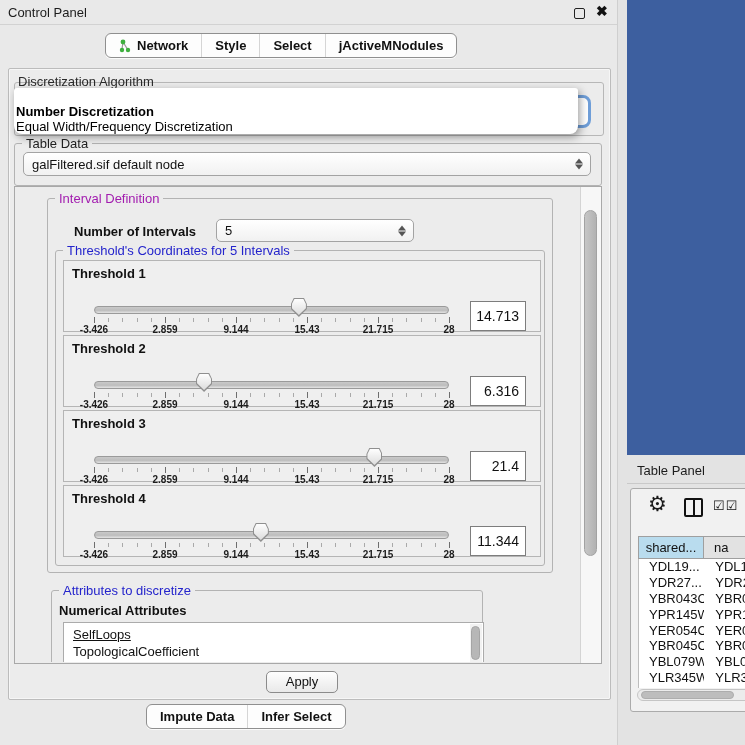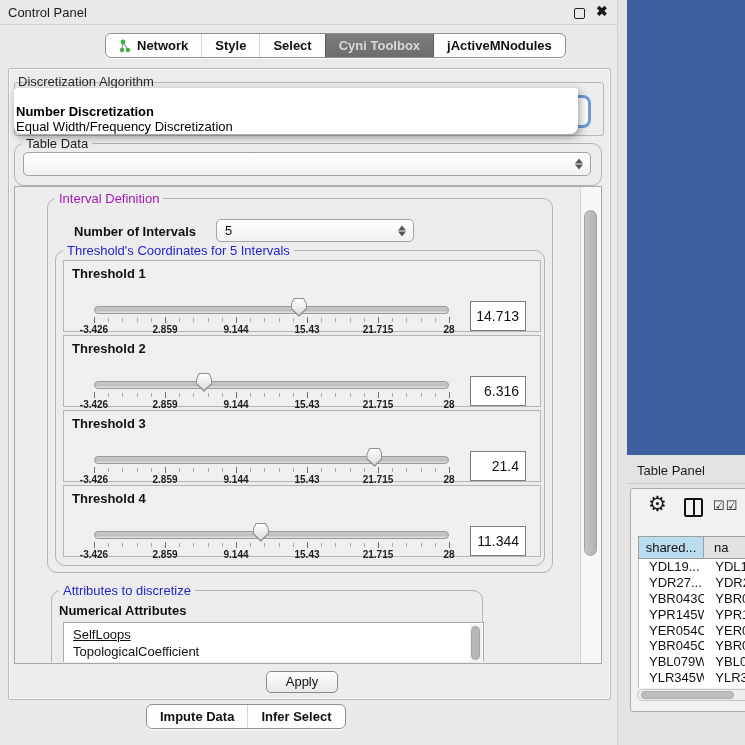--- a/index.html
+++ b/index.html
@@ -17,21 +17,21 @@
   .seg-item:first-child{border-left:none;}
   .seg-item.sel{background:linear-gradient(#7e7e7e,#6d6d6d);color:#d9d9d9;border-left-color:#5f5f5f;}
   .seg-item.sel + .seg-item{border-left-color:#5f5f5f;}
   #main-tabs{left:85px;top:33px;margin-left:20px;}
   #bottom-tabs{left:146px;top:704px;}
   
   .outer-group{position:absolute;left:8px;top:68px;width:601px;height:630px;background:#ececec;border:1px solid #bcbcbc;border-radius:2px;box-shadow:inset 0 0 0 1px #f6f6f6;}
   .algo-label{position:absolute;left:18px;top:74px;font-size:13px;color:#2a2a2a;z-index:2;}
   .algo-border{position:absolute;left:14px;top:82px;width:588px;height:52px;border:1px solid #b7b7b7;border-radius:3px;z-index:1;}
   
-  .tgroup{position:absolute;border:1px solid #b3b3b3;border-radius:10px;}
+  .tgroup{position:absolute;border:1px solid #b3b3b3;border-radius:3px;}
   .tgroup>.tlabel{position:absolute;top:-8px;left:7px;background:#ececec;padding:0 4px;font-size:13px;line-height:15px;}
   .tl-dark{color:#222;}
   .tl-green{color:#a21caf;}
   .tl-blue{color:#2424cc;}
   
   .combo{position:absolute;display:flex;align-items:center;background:linear-gradient(#ffffff,#f1f1f1);border:1px solid #a3a3a3;border-radius:5px;font-size:13px;color:#111;padding-left:8px;box-sizing:border-box;}
   .combo .arrows{position:absolute;right:7px;top:50%;transform:translateY(-50%);display:flex;flex-direction:column;gap:1px;}
   .combo .arrows i{width:0;height:0;border-left:4px solid transparent;border-right:4px solid transparent;display:block;}
   .combo .arrows i.up{border-bottom:5px solid #555;}
   .combo .arrows i.dn{border-top:5px solid #555;}
@@ -111,42 +111,40 @@
               <circle cx="9" cy="11" r="2.2" fill="#3faf3f"></circle>
             </svg></span>
           <span>Network</span>
         </div>
         <div class="seg-item">
           <span>Style</span>
         </div>
         <div class="seg-item">
           <span>Select</span>
         </div>
-        <div class="seg-item sel">
-          <span>Cyni Toolbox</span>
-        </div>
         <div class="seg-item">
           <span>jActiveMNodules</span>
         </div>
       </div>
 
     <div class="outer-group"></div>
     <span class="algo-label">Discretization Algorithm</span>
     <div class="algo-border"></div>
 
     <div class="focus-ring"></div>
 
     <div class="popup">
       <div class="opt1">Number Discretization</div>
       <div class="opt2">Equal Width/Frequency Discretization</div>
     </div>
 
     <div class="tgroup" style="left:14px;top:143px;width:586px;height:41px;">
       <span class="tlabel tl-dark">Table Data</span>
       <div class="combo" style="left:8px;top:8px;width:568px;height:24px;">
+        <span>galFiltered.sif default node</span>
         <span class="arrows">
             <i class="up"></i>
             <i class="dn"></i>
           </span>
       </div>
     </div>
 
     <div class="scrollpane">
       <div class="viewport">
 

